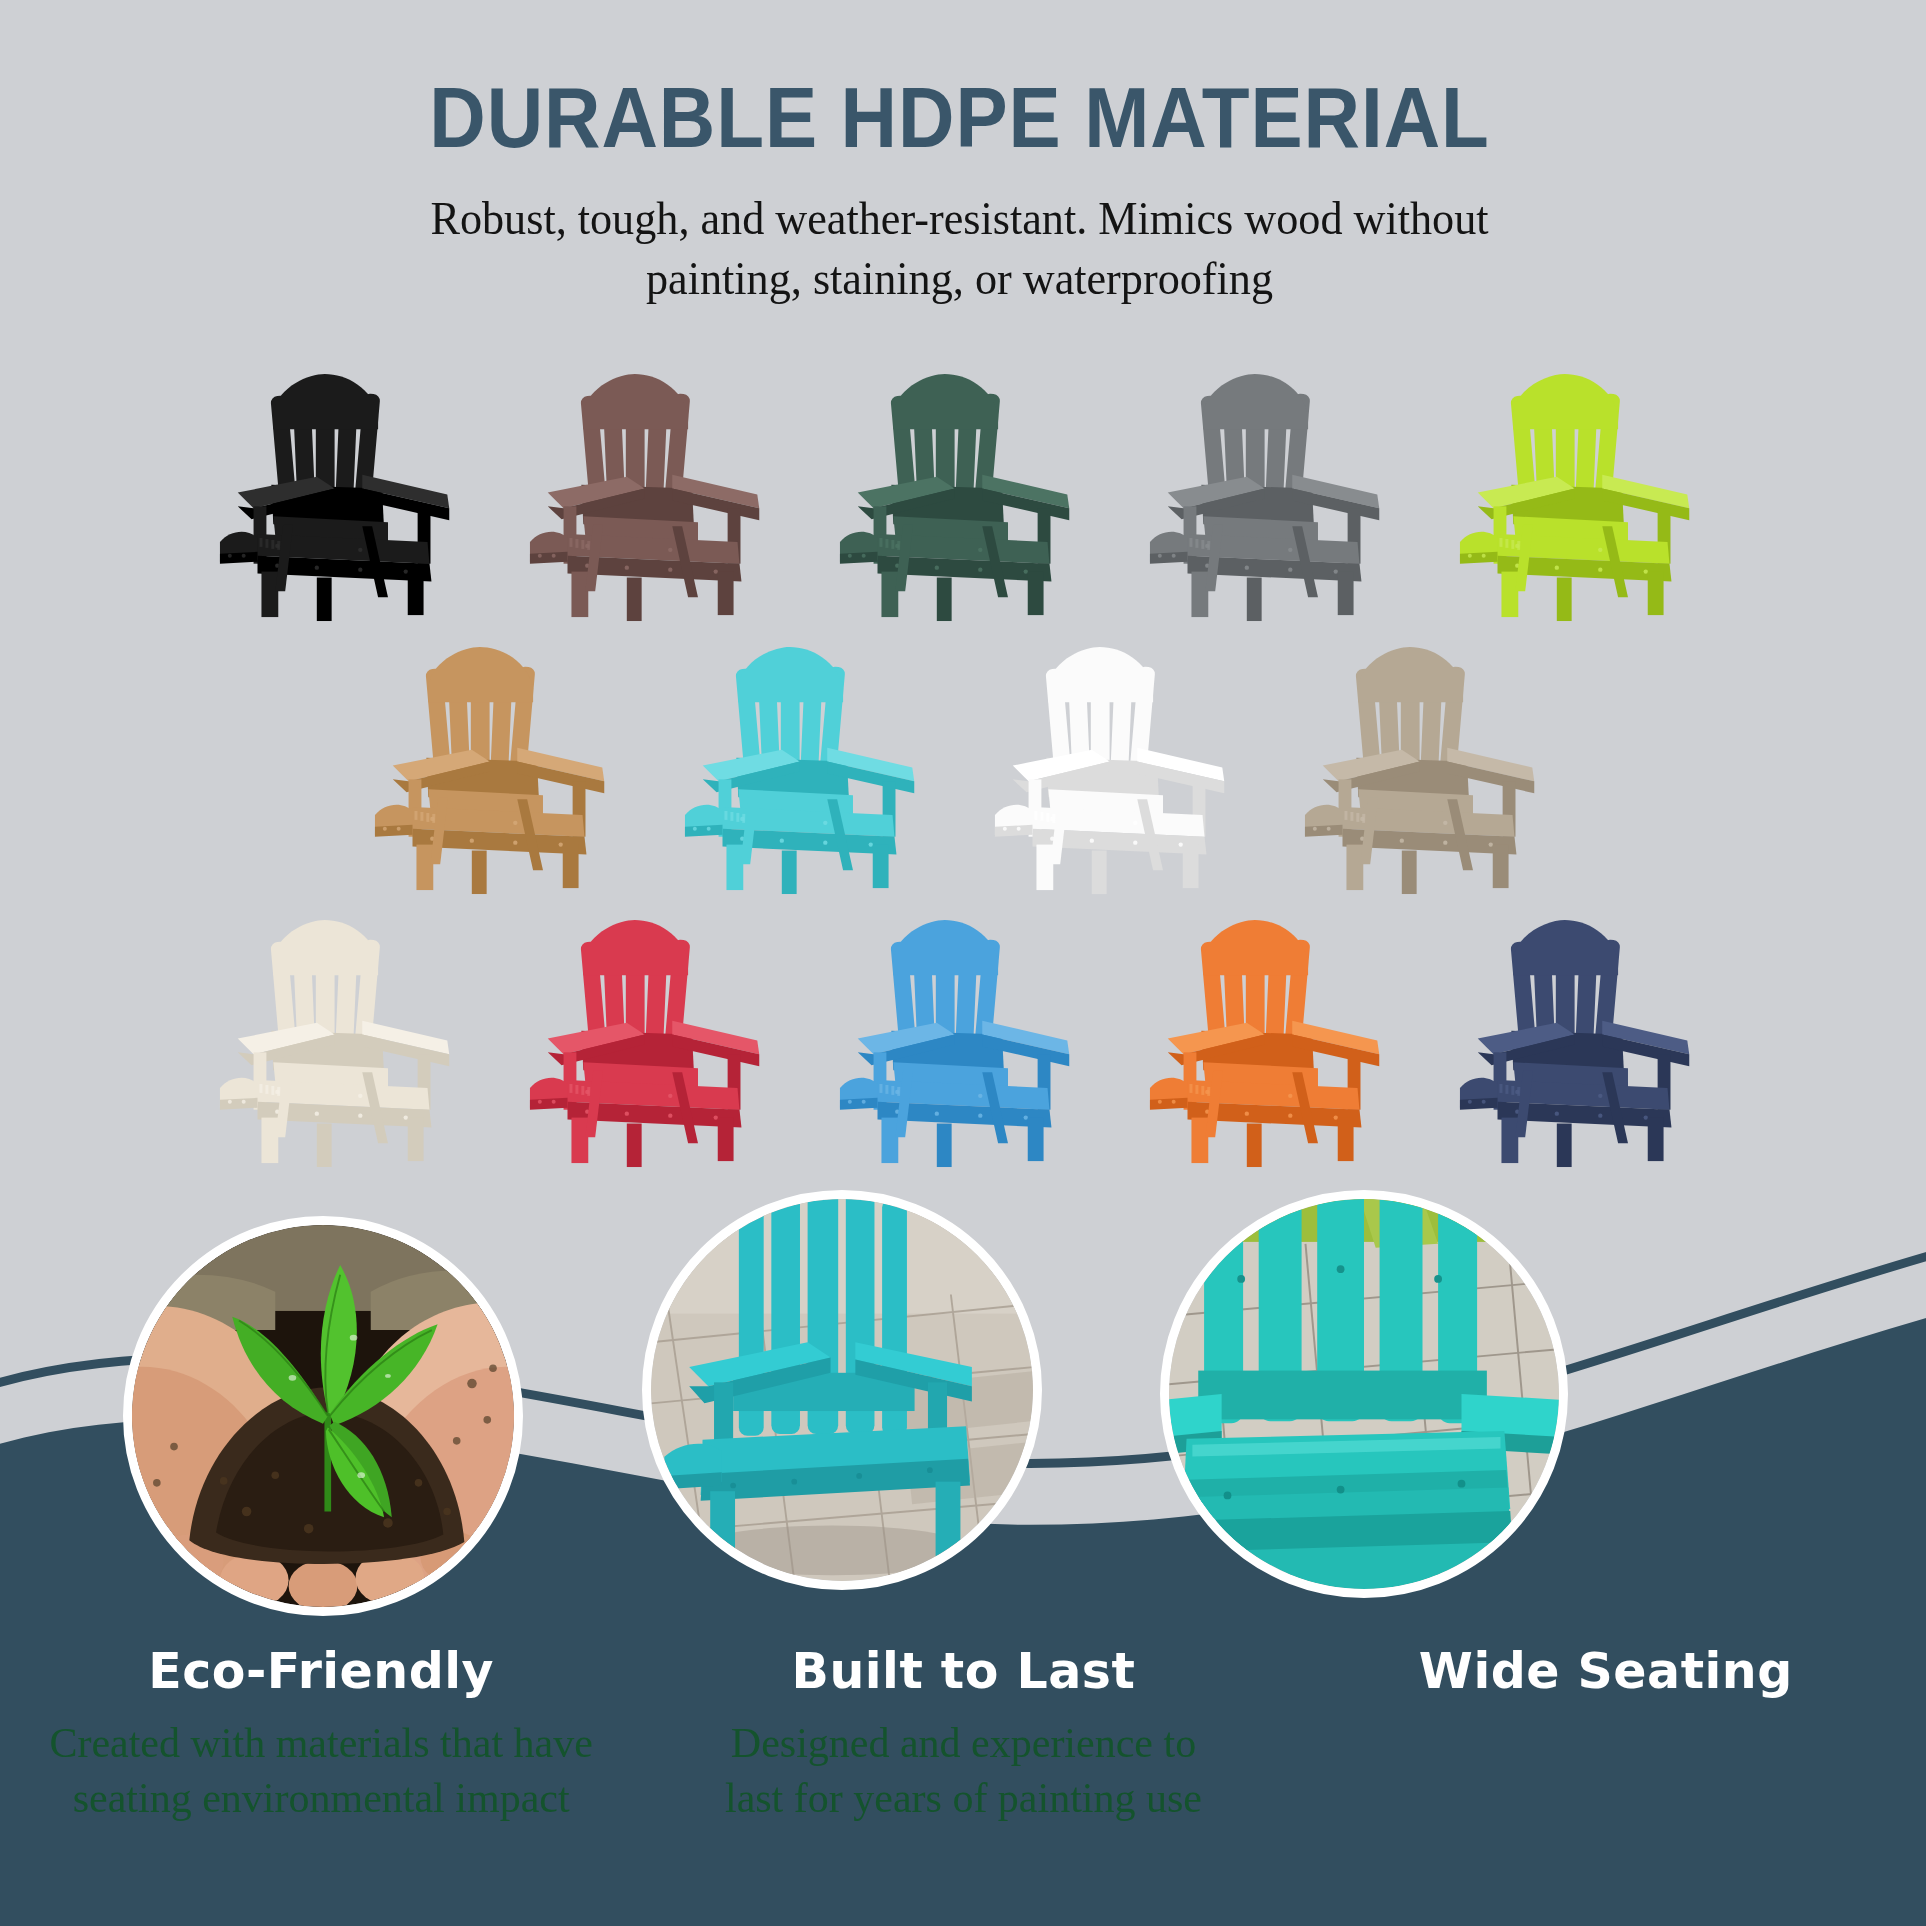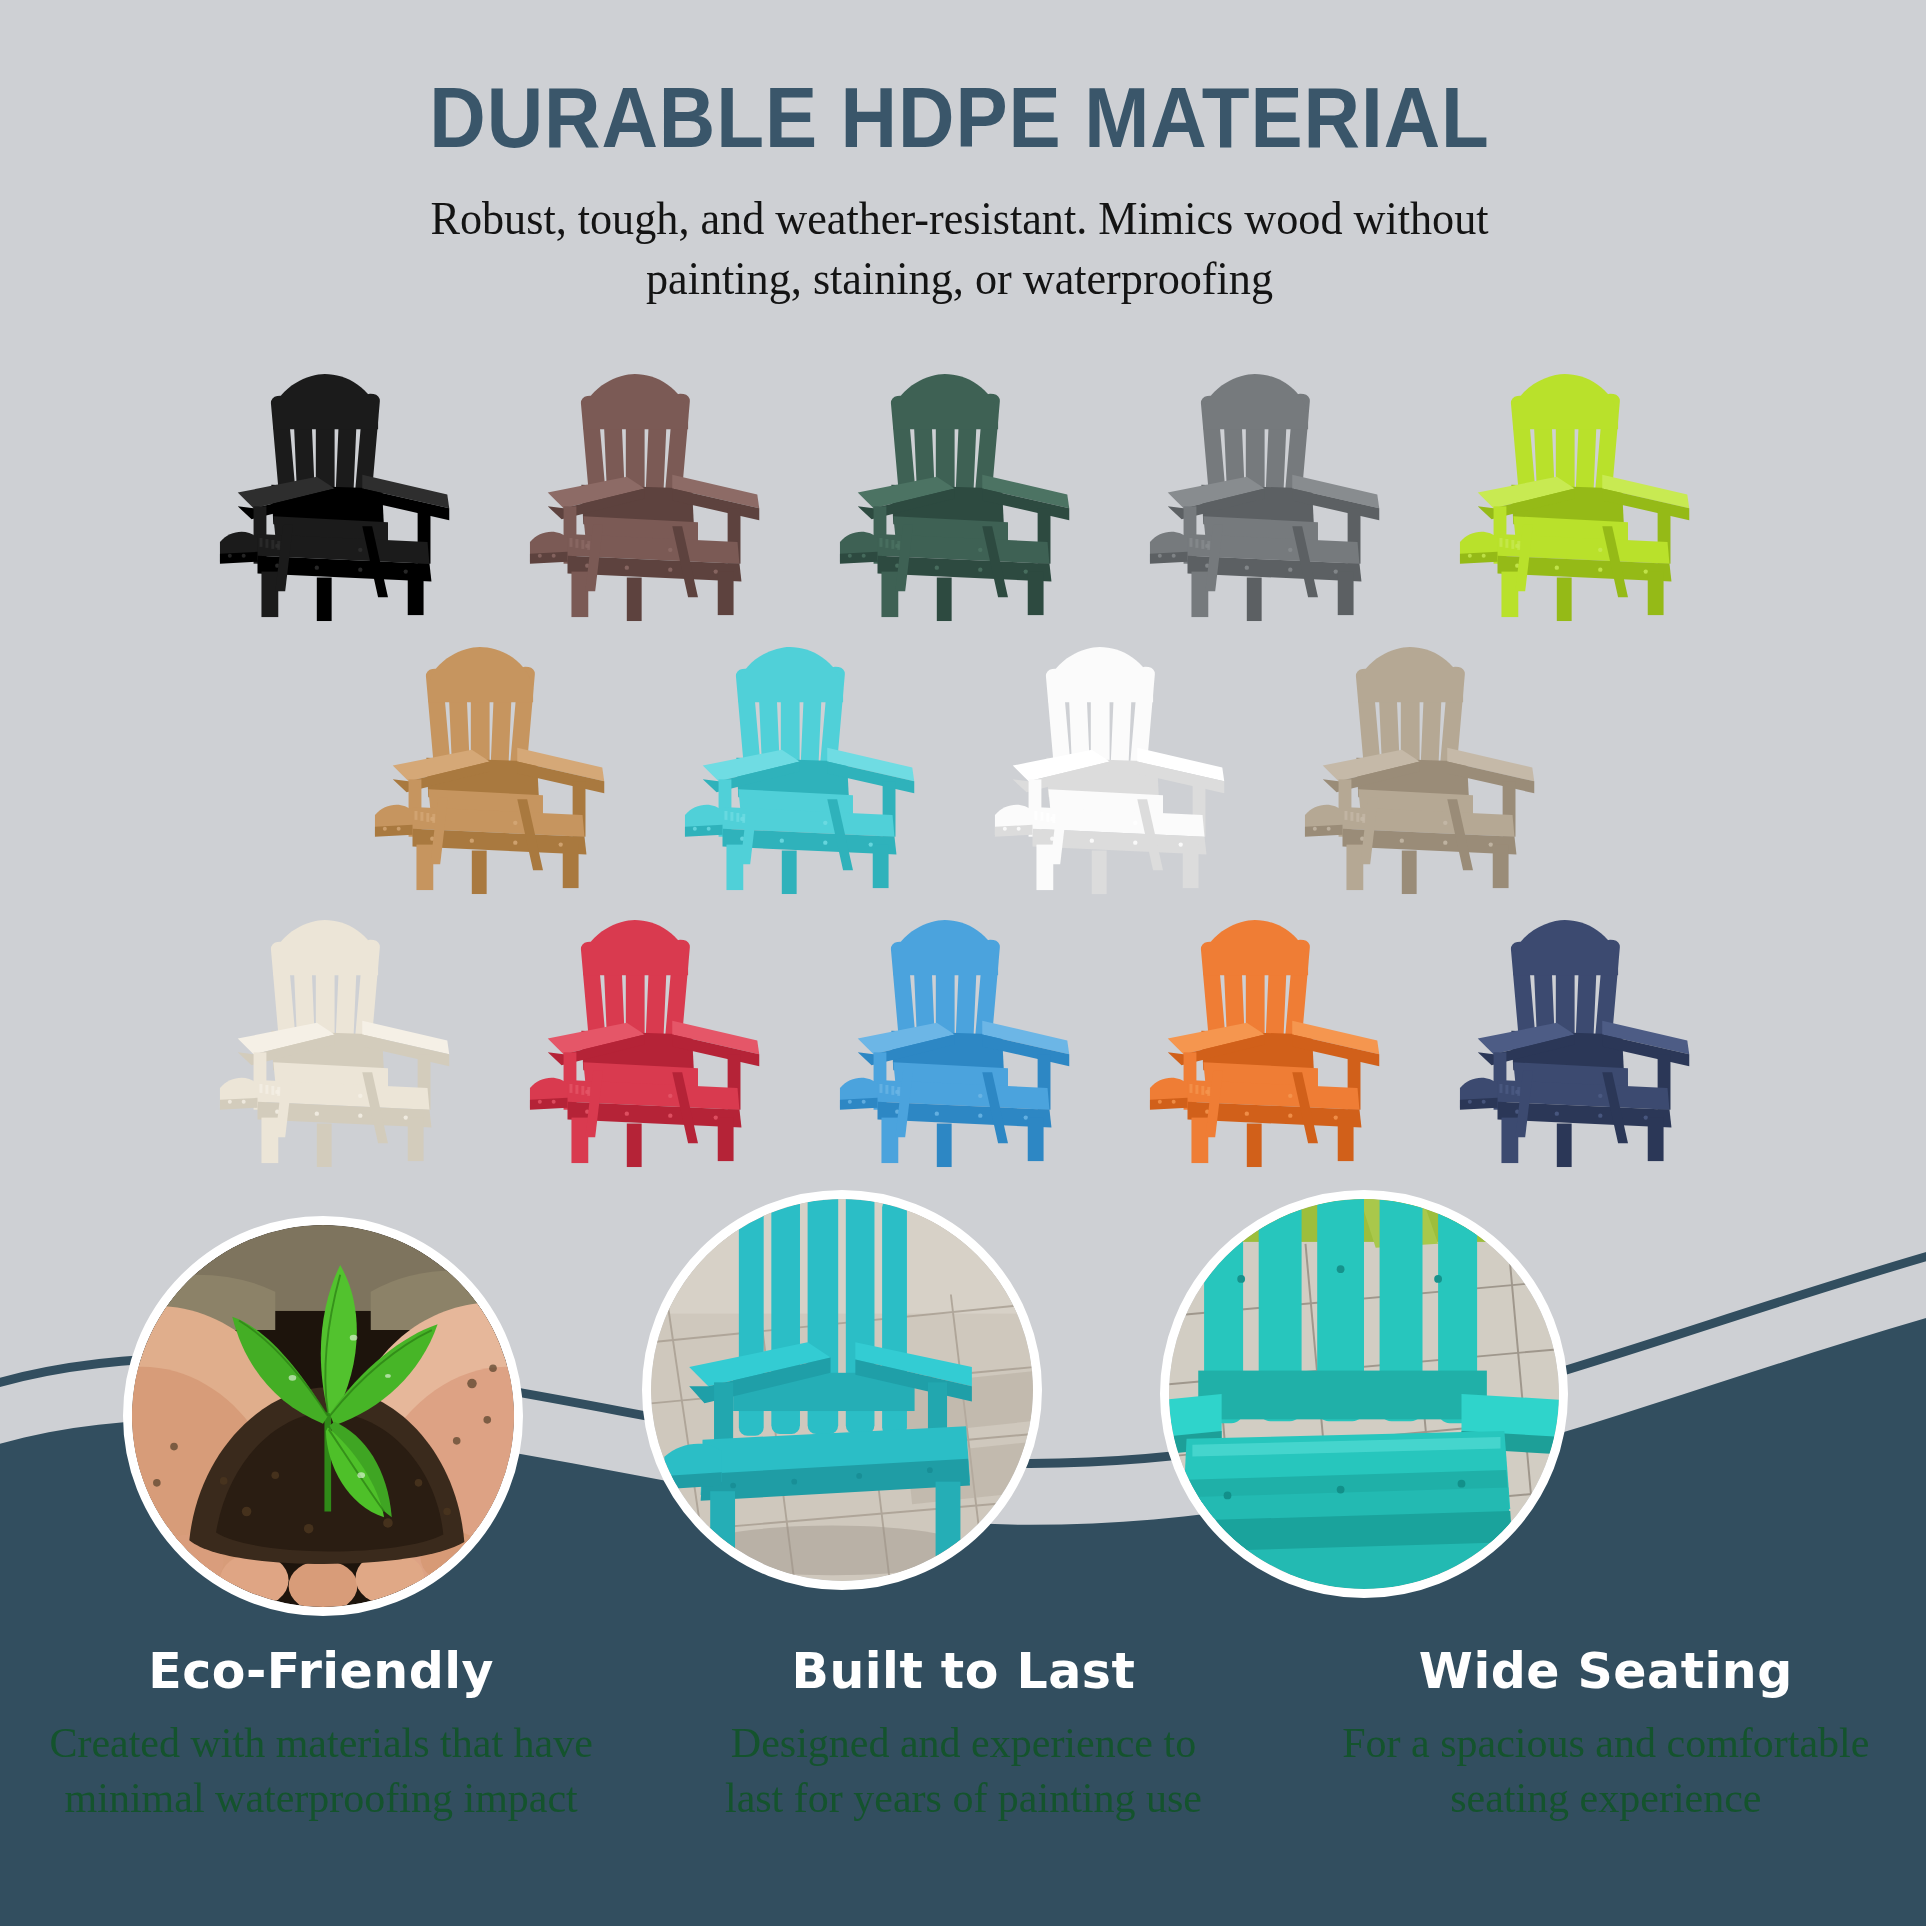--- a/index.html
+++ b/index.html
@@ -1178,33 +1178,29 @@
         </svg>
       </div>
     </div>
   </div>
 
   <div class="features">
     <div class="feat">
       <div class="feat-title">Eco-Friendly</div>
       <p class="feat-desc">
         <span>Created with materials that have</span><br>
-        <span>minimal waterproofing impact</span>
+        <span>seating environmental impact</span>
       </p>
     </div>
     <div class="feat">
       <div class="feat-title">Built to Last</div>
       <p class="feat-desc">
         <span>Designed and experience to</span><br>
         <span>last for years of painting use</span>
       </p>
     </div>
     <div class="feat">
       <div class="feat-title">Wide Seating</div>
-      <p class="feat-desc">
-        <span>For a spacious and comfortable</span><br>
-        <span>seating experience</span>
-      </p>
     </div>
   </div>
 
 </div>
 
 
 </body></html>

